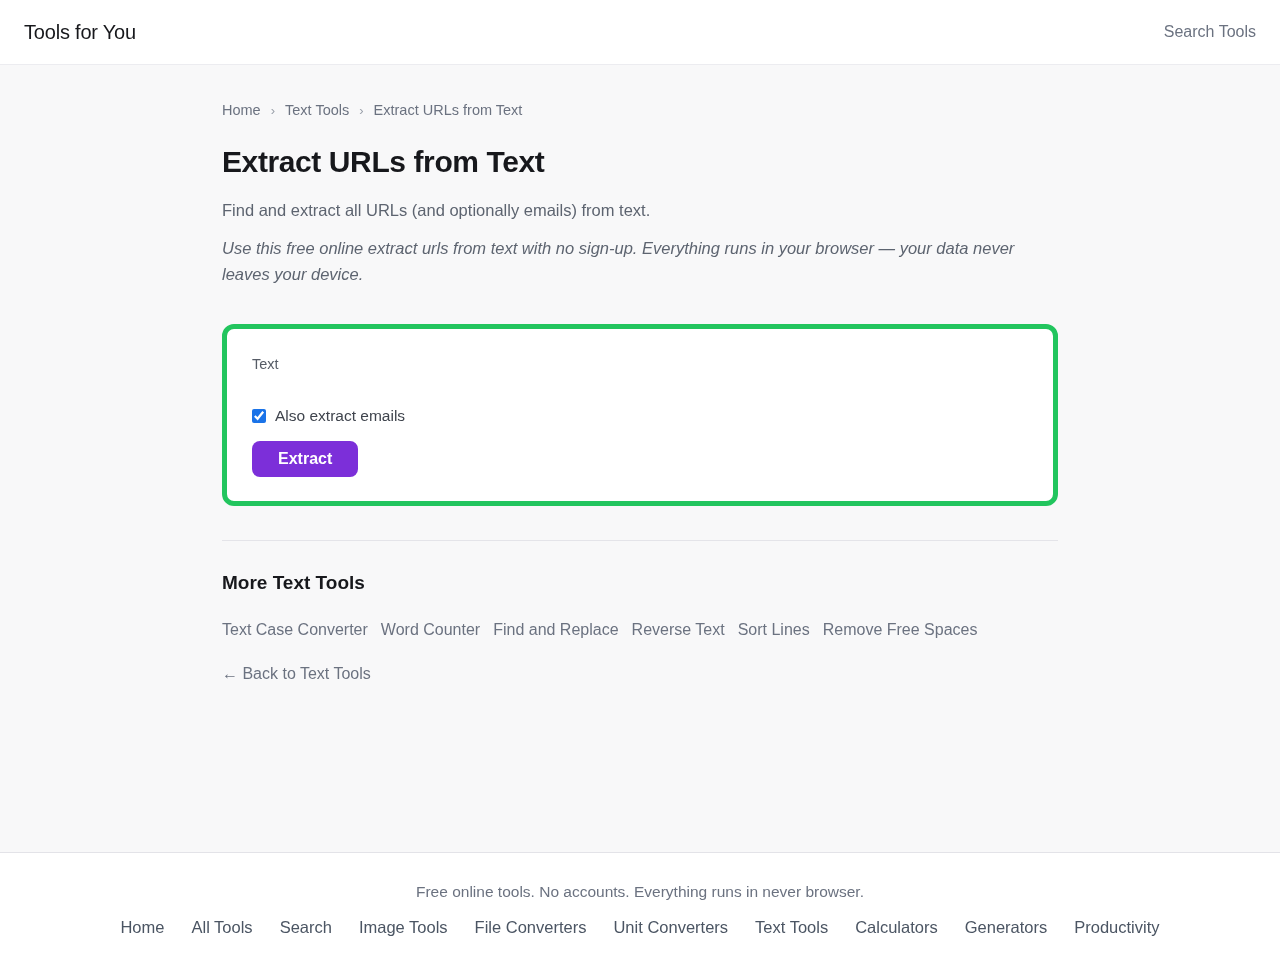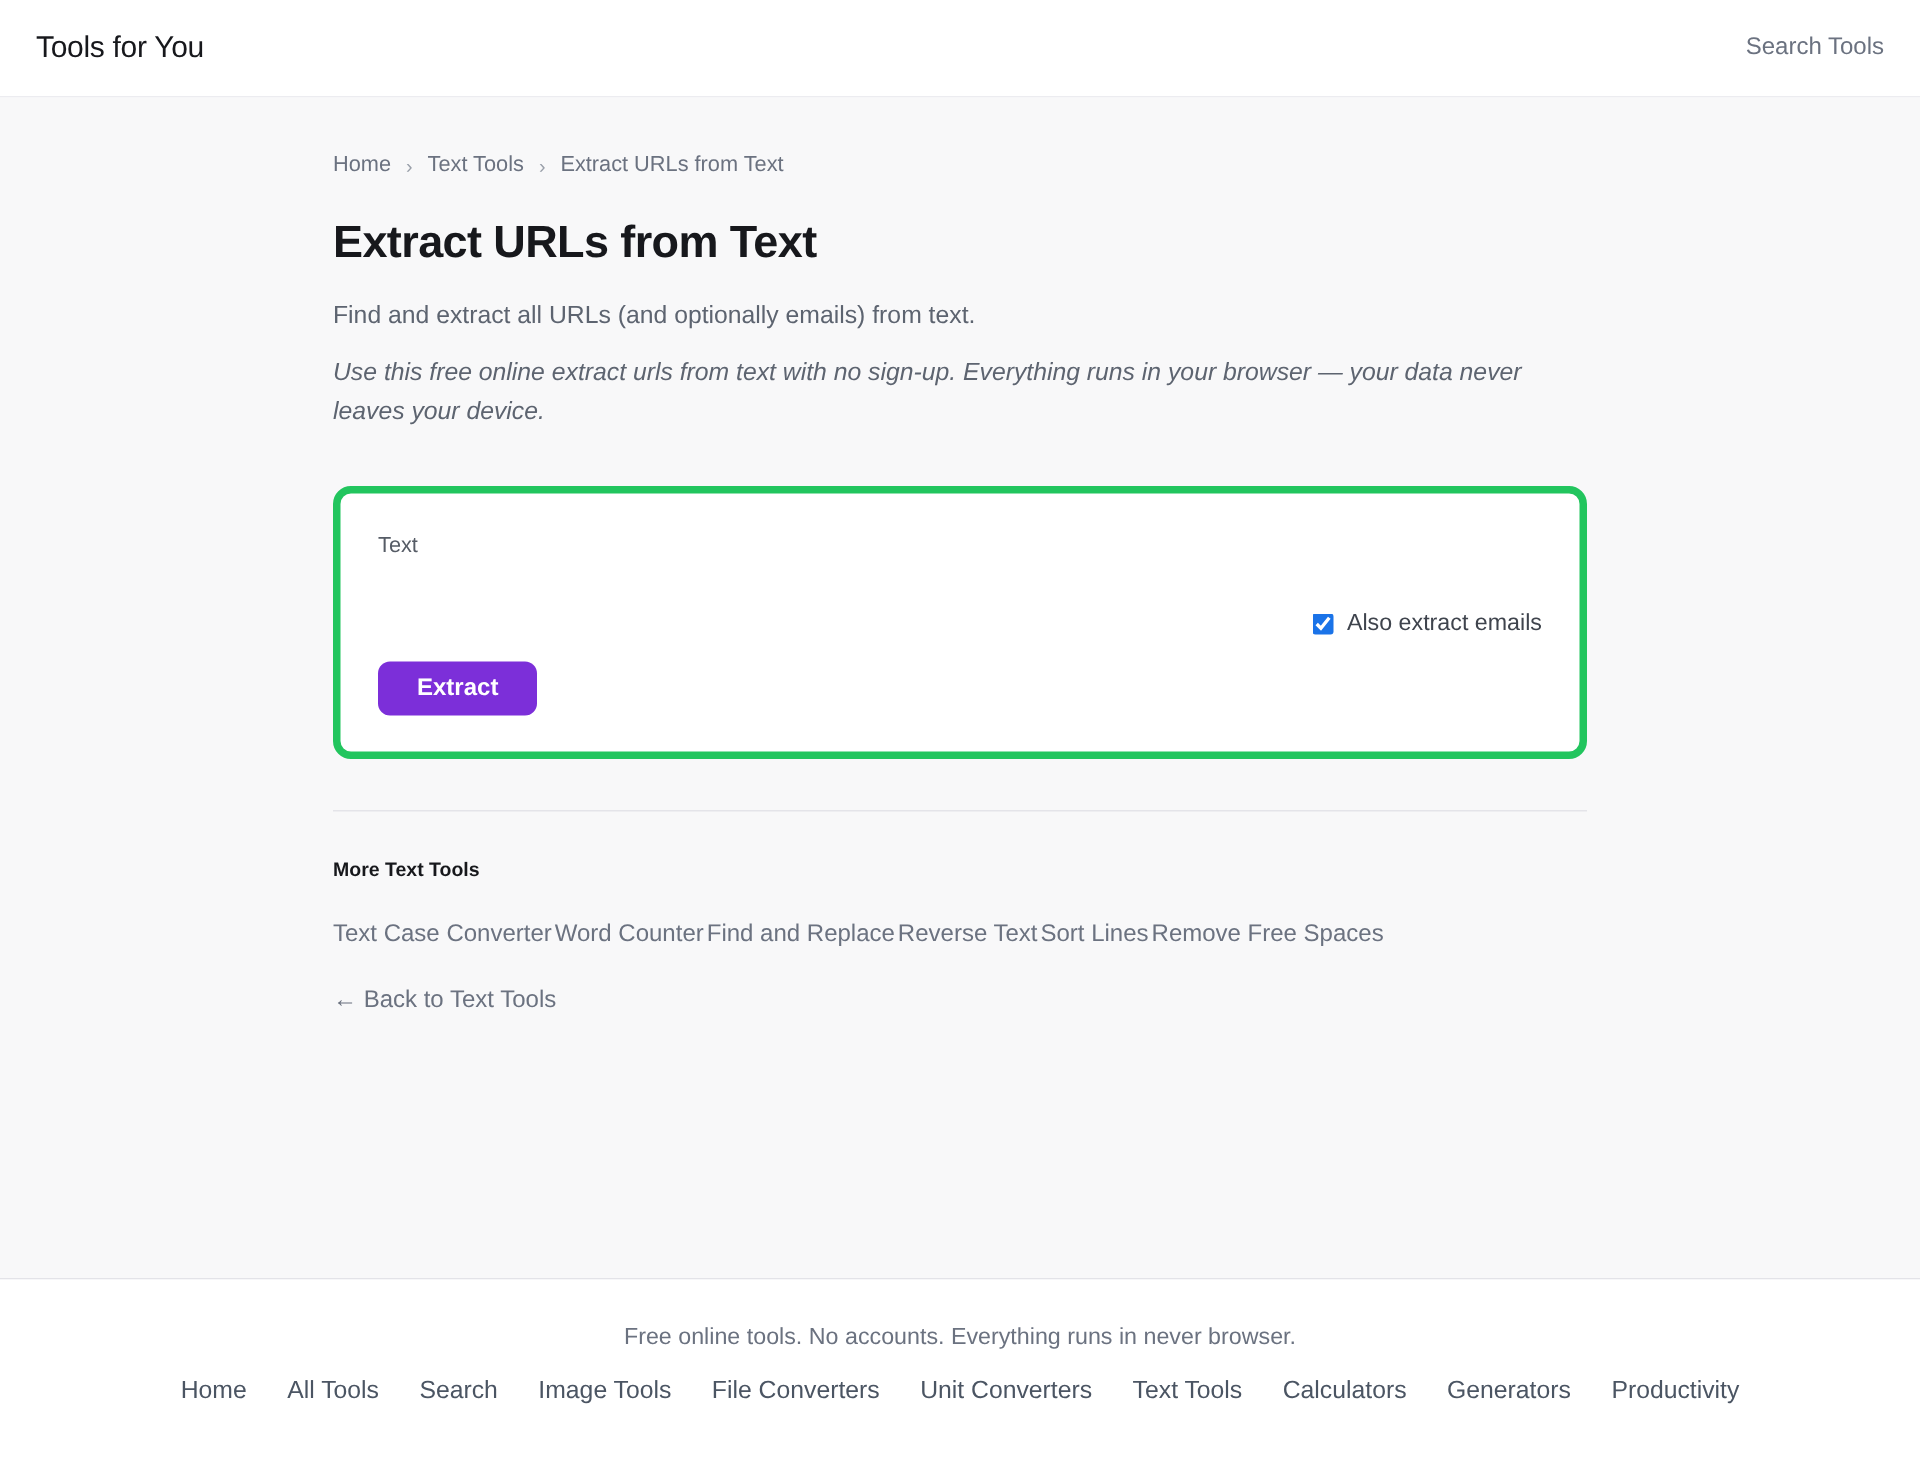--- a/index.html
+++ b/index.html
@@ -106,21 +106,20 @@
   }
   .tool-textarea::placeholder { color: #9aa1ab; }
 
   .checkbox-row {
     margin-top: 35px;
     display: flex;
     align-items: center;
     gap: 9px;
     font-size: 15.5px;
     color: #3f444d;
-    justify-content: flex-end;
   }
   .checkbox-row input[type="checkbox"] {
     width: 14px;
     height: 14px;
     margin: 0;
     accent-color: #1a73e8;
     cursor: pointer;
   }
 
   .submit-btn {
@@ -139,28 +138,28 @@
   }
 
   .section-divider {
     margin: 34px 0 0 0;
     border: none;
     border-top: 1px solid #e4e4e9;
   }
 
   .related-heading {
     margin: 31px 0 0 0;
-    font-size: 13px;
+    font-size: 19px;
     font-weight: 700;
     color: #17181c;
   }
   .related-links {
     margin-top: 27px;
     display: flex;
-    gap: 2px;
+    gap: 13px;
     font-size: 16px;
     color: #6b7280;
   }
   .related-links a { color: #6b7280; }
   .back-link {
     display: inline-block;
     margin-top: 26px;
     font-size: 16px;
     color: #6b7280;
   }

